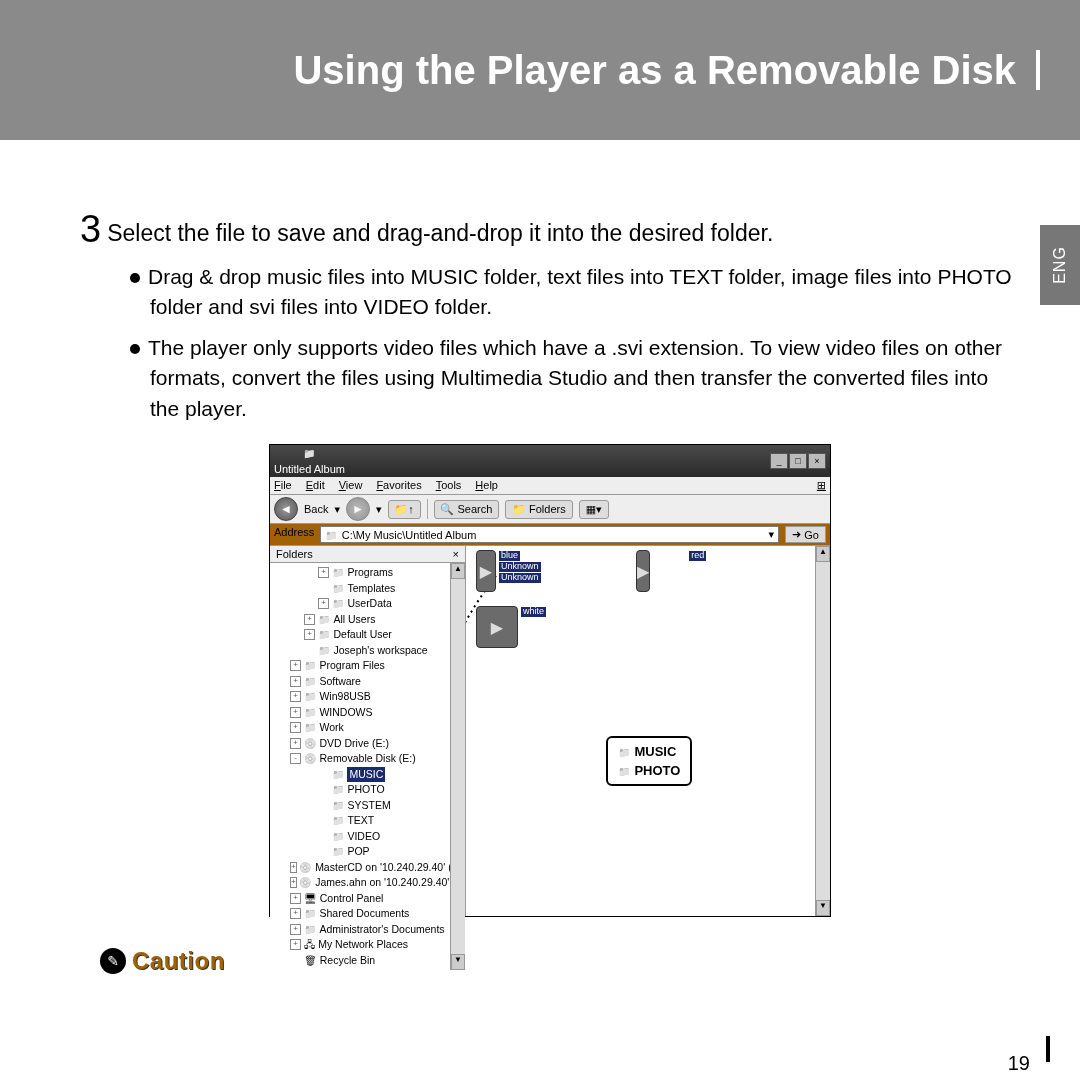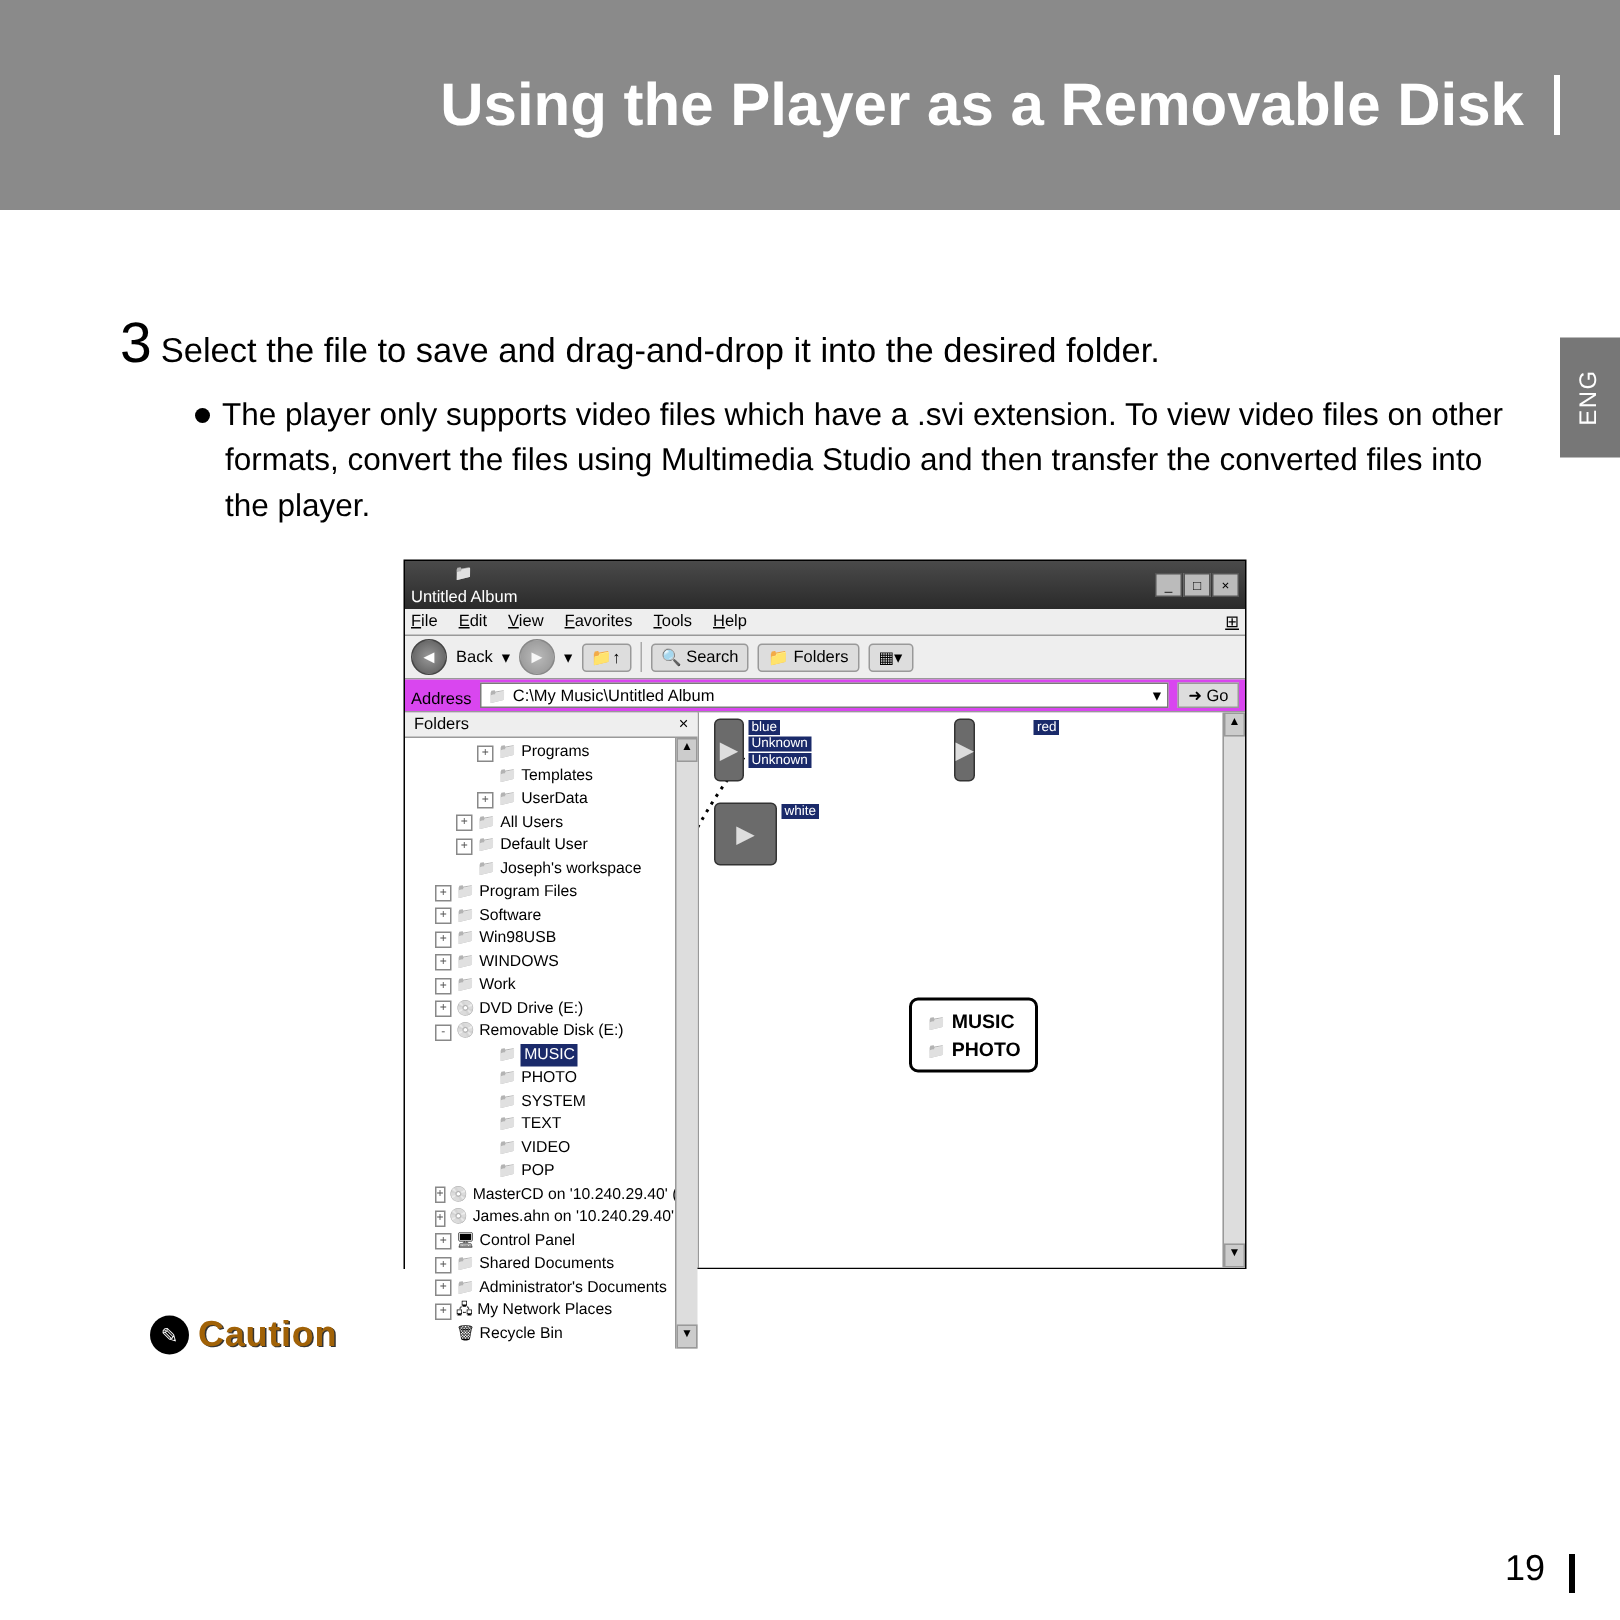--- a/index.html
+++ b/index.html
@@ -143,25 +143,25 @@
   }
   .tb-round {
     width:22px; height:22px; border-radius:50%;
     background:radial-gradient(#999,#555);
     border:1px solid #444;
     color:#fff;
     display:flex; align-items:center; justify-content:center;
     font-size:12px;
   }
   .addrbar {
-    background:#d946ef;
+    background:#a16207;
     border-bottom:1px solid #999;
     padding:2px 4px;
     display:flex;
-    align-items:flex-end;
+    align-items:flex-start;
     gap:6px;
   }
   .addrbox {
     flex:1; background:#fff; border:1px solid #7a7a7a;
     padding:1px 4px; display:flex; align-items:center; gap:4px;
   }
   .go-btn {
     background:#ddd; border:1px solid #999; padding:1px 6px;
     display:flex; align-items:center; gap:3px;
   }
@@ -252,23 +252,23 @@
     font-weight:bold;
     letter-spacing:0.5px;
   }
   .caution-list {
     font-size:20px;
     margin:8px 0 0 30px;
     line-height:1.45;
   }
   .page-num {
     position:absolute;
-    bottom:20px;
+    bottom:5px;
     right:50px;
-    font-size:24px;
+    font-size:20px;
   }
   .page-bar {
     position:absolute;
     bottom:18px;
     right:30px;
     width:4px;
     height:26px;
     background:#000;
   }
   .tree .lvl1 { padding-left: 44px; }
@@ -288,20 +288,21 @@
 <div class="side-tab">
   <span>ENG</span>
 </div>
 
 <div class="content">
   <div class="step">
     <div class="step-num">3</div>
     <div class="step-text">Select the file to save and drag-and-drop it into the desired folder.</div>
   </div>
   <div class="bullets">
+    <p><span class="dot"></span><span>Drag &amp; drop music files into MUSIC folder, text files into TEXT folder, image files into PHOTO folder and svi files into VIDEO folder.</span></p>
     <p><span class="dot"></span><span>The player only supports video files which have a .svi extension. To view video files on other formats, convert the files using Multimedia Studio and then transfer the converted files into the player.</span></p>
   </div>
 
   <div class="screenshot">
     <div class="titlebar">
       <div class="titlebar-left">
         <span class="fold-ico"></span>
         <span>Untitled Album</span>
       </div>
       <div class="win-btns">

